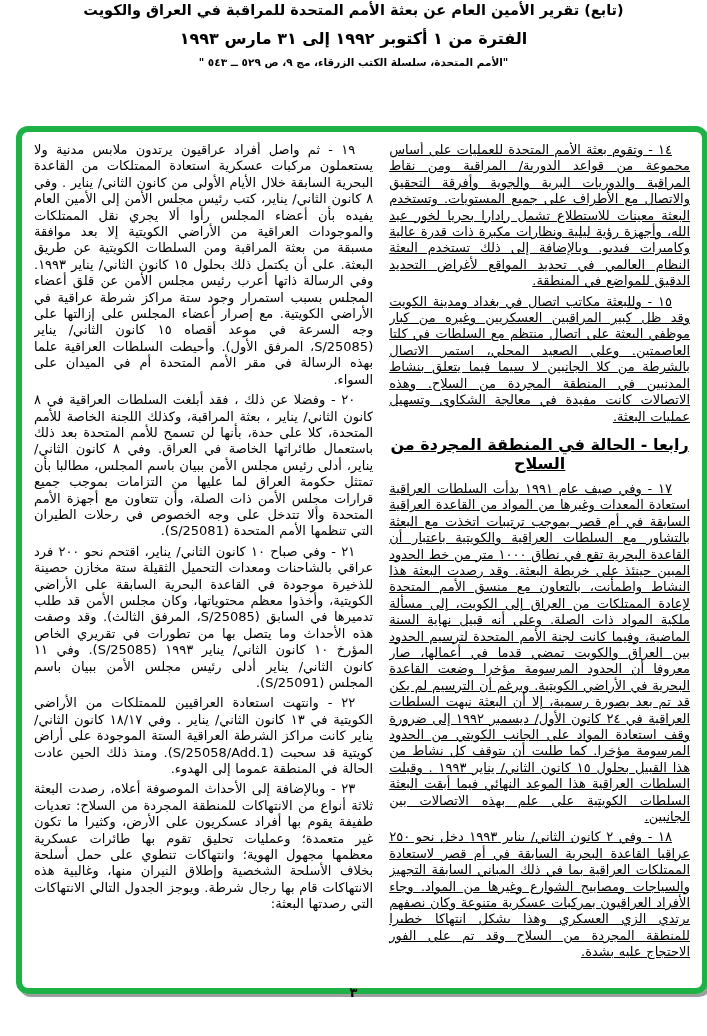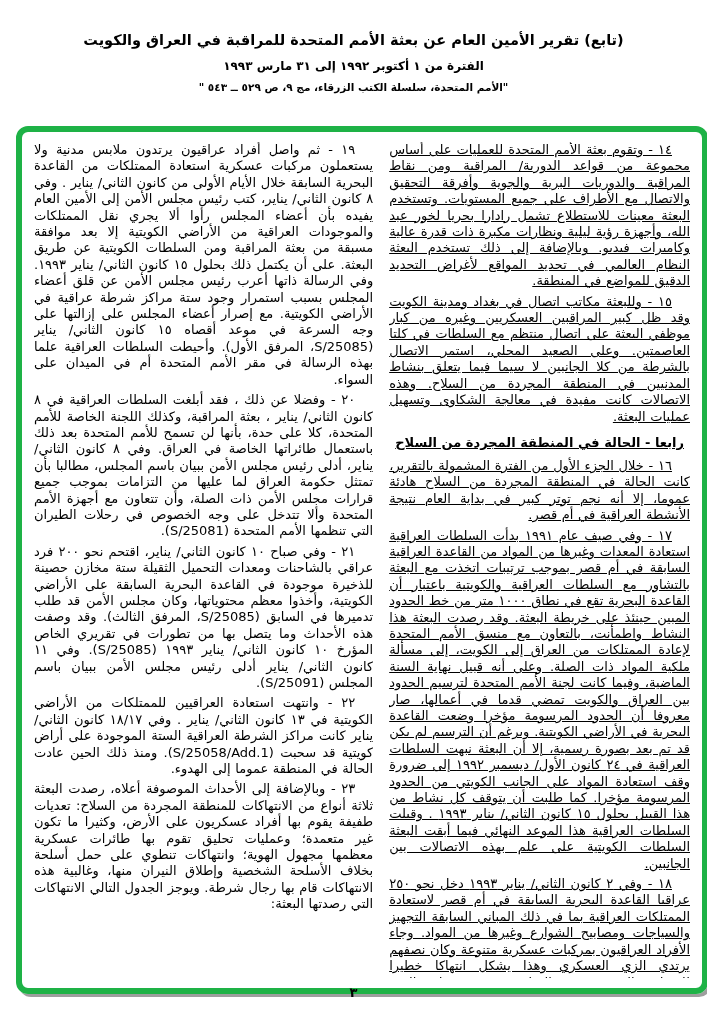--- a/index.html
+++ b/index.html
@@ -11,30 +11,29 @@
     position: relative;
     width: 707px;
     height: 1036px;
     background: #ffffff;
     font-family: "DejaVu Sans", sans-serif;
     color: #000000;
     overflow: hidden;
     direction: rtl;
   }
   .doc-header {
-    padding-top: 30px;
     text-align: center;
   }
   .doc-header .h1 {
     font-size: 14.5px;
     font-weight: bold;
     line-height: 1.5;
   }
   .doc-header .h2 {
-    font-size: 12px;
+    font-size: 16px;
     font-weight: bold;
     margin-top: 7px;
   }
   .doc-header .h3 {
     font-size: 10.5px;
     font-weight: bold;
     margin-top: 8px;
   }
   .green-box {
     position: absolute;
@@ -63,21 +62,21 @@
   .col-first  { flex-basis: 47%; text-decoration: underline; }
   .col-second { flex-basis: 53%; }
   .para {
     font-size: 13px;
     line-height: 16.4px;
     margin: 0 0 4px 0;
     text-indent: 18px;
     word-spacing: 0.5px;
   }
   .section-heading {
-    font-size: 13px;
+    font-size: 16px;
     font-weight: bold;
     text-align: center;
     margin: 10px 0 8px 0;
   }
   .page-number {
     position: absolute;
     top: 985px;
     left: 0;
     width: 100%;
     text-align: center;
@@ -96,21 +95,20 @@
     <div class="h3">"الأمم المتحدة، سلسلة الكتب الزرقاء، مج ٩، ص ٥٢٩ ــ ٥٤٣ "</div>
   </header>
 
   <div class="green-box">
     <div class="columns">
 
       <div class="col col-first">
         <p class="para">١٤ - وتقوم بعثة الأمم المتحدة للعمليات على أساس مجموعة من قواعد الدورية/ المراقبة ومن نقاط المراقبة والدوريات البرية والجوية وأفرقة التحقيق والاتصال مع الأطراف على جميع المستويات. وتستخدم البعثة معينات للاستطلاع تشمل رادارا بحريا لخور عبد الله، وأجهزة رؤية ليلية ونظارات مكبرة ذات قدرة عالية وكاميرات فيديو. وبالإضافة إلى ذلك تستخدم البعثة النظام العالمي في تحديد المواقع لأغراض التحديد الدقيق للمواضع في المنطقة.</p>
         <p class="para">١٥ - وللبعثة مكاتب اتصال في بغداد ومدينة الكويت وقد ظل كبير المراقبين العسكريين وغيره من كبار موظفي البعثة على اتصال منتظم مع السلطات في كلتا العاصمتين. وعلى الصعيد المحلي، استمر الاتصال بالشرطة من كلا الجانبين لا سيما فيما يتعلق بنشاط المدنيين في المنطقة المجردة من السلاح. وهذه الاتصالات كانت مفيدة في معالجة الشكاوى وتسهيل عمليات البعثة.</p>
         <h3 class="section-heading">رابعا -  الحالة في المنطقة المجردة من السلاح</h3>
-        <p class="para">١٦ - خلال الجزء الأول من الفترة المشمولة بالتقرير، كانت الحالة في المنطقة المجردة من السلاح هادئة عموما، إلا أنه نجم توتر كبير في بداية العام نتيجة الأنشطة العراقية في أم قصر.</p>
         <p class="para">١٧ - وفي صيف عام ١٩٩١ بدأت السلطات العراقية استعادة المعدات وغيرها من المواد من القاعدة العراقية السابقة في أم قصر بموجب ترتيبات اتخذت مع البعثة بالتشاور مع السلطات العراقية والكويتية باعتبار أن القاعدة البحرية تقع في نطاق ١٠٠٠ متر من خط الحدود المبين حينئذ على خريطة البعثة. وقد رصدت البعثة هذا النشاط واطمأنت، بالتعاون مع منسق الأمم المتحدة لإعادة الممتلكات من العراق إلى الكويت، إلى مسألة ملكية المواد ذات الصلة. وعلى أنه قبيل نهاية السنة الماضية، وفيما كانت لجنة الأمم المتحدة لترسيم الحدود بين العراق والكويت تمضي قدما في أعمالها، صار معروفا أن الحدود المرسومة مؤخرا وضعت القاعدة البحرية في الأراضي الكويتية. وبرغم أن الترسيم لم يكن قد تم بعد بصورة رسمية، إلا أن البعثة نبهت السلطات العراقية في ٢٤ كانون الأول/ ديسمبر ١٩٩٢ إلى ضرورة وقف استعادة المواد على الجانب الكويتي من الحدود المرسومة مؤخرا. كما طلبت أن يتوقف كل نشاط من هذا القبيل بحلول ١٥ كانون الثاني/ يناير ١٩٩٣ . وقبلت السلطات العراقية هذا الموعد النهائي فيما أبقت البعثة السلطات الكويتية على علم بهذه الاتصالات بين الجانبين.</p>
         <p class="para">١٨ -  وفي ٢ كانون الثاني/ يناير ١٩٩٣ دخل نحو ٢٥٠ عراقيا القاعدة البحرية السابقة في أم قصر لاستعادة الممتلكات العراقية بما في ذلك المباني السابقة التجهيز والسياجات ومصابيح الشوارع وغيرها من المواد. وجاء الأفراد العراقيون بمركبات عسكرية متنوعة وكان نصفهم يرتدي الزي العسكري وهذا يشكل انتهاكا خطيرا للمنطقة المجردة من السلاح وقد تم على الفور الاحتجاج عليه بشدة.</p>
       </div>
 
       <div class="col col-second">
         <p class="para">١٩ -  ثم واصل أفراد عراقيون يرتدون ملابس مدنية ولا يستعملون مركبات عسكرية استعادة الممتلكات من القاعدة البحرية السابقة خلال الأيام الأولى من كانون الثاني/ يناير . وفي ٨ كانون الثاني/ يناير، كتب رئيس مجلس الأمن إلى الأمين العام يفيده بأن أعضاء المجلس رأوا ألا يجري نقل الممتلكات والموجودات العراقية من الأراضي الكويتية إلا بعد موافقة مسبقة من بعثة المراقبة ومن السلطات الكويتية عن طريق البعثة. على أن يكتمل ذلك بحلول ١٥ كانون الثاني/ يناير ١٩٩٣. وفي الرسالة ذاتها أعرب رئيس مجلس الأمن عن قلق أعضاء المجلس بسبب استمرار وجود ستة مراكز شرطة عراقية في الأراضي الكويتية. مع إصرار أعضاء المجلس على إزالتها على وجه السرعة في موعد أقصاه ١٥ كانون الثاني/ يناير (S/25085، المرفق الأول). وأحيطت السلطات العراقية علما بهذه الرسالة في مقر الأمم المتحدة أم في الميدان على السواء.</p>
         <p class="para">٢٠ - وفضلا عن ذلك ، فقد أبلغت السلطات العراقية في ٨ كانون الثاني/ يناير ، بعثة المراقبة، وكذلك اللجنة الخاصة للأمم المتحدة، كلا على حدة، بأنها لن تسمح للأمم المتحدة بعد ذلك باستعمال طائراتها الخاصة في العراق. وفي ٨ كانون الثاني/ يناير، أدلى رئيس مجلس الأمن ببيان باسم المجلس، مطالبا بأن تمتثل حكومة العراق لما عليها من التزامات بموجب جميع قرارات مجلس الأمن ذات الصلة، وأن تتعاون مع أجهزة الأمم المتحدة وألا تتدخل على وجه الخصوص في رحلات الطيران التي تنظمها الأمم المتحدة (S/25081).</p>
         <p class="para">٢١ - وفي صباح ١٠ كانون الثاني/ يناير، اقتحم نحو ٢٠٠ فرد عراقي بالشاحنات ومعدات التحميل الثقيلة ستة مخازن حصينة للذخيرة موجودة في القاعدة البحرية السابقة على الأراضي الكويتية، وأخذوا معظم محتوياتها، وكان مجلس الأمن قد طلب تدميرها في السابق (S/25085، المرفق الثالث). وقد وصفت هذه الأحداث وما يتصل بها من تطورات في تقريري الخاص المؤرخ ١٠ كانون الثاني/ يناير ١٩٩٣ (S/25085). وفي ١١ كانون الثاني/ يناير أدلى رئيس مجلس الأمن ببيان باسم المجلس (S/25091).</p>
         <p class="para">٢٢ - وانتهت استعادة العراقيين للممتلكات من الأراضي الكويتية في ١٣ كانون الثاني/ يناير . وفي ١٨/١٧ كانون الثاني/ يناير كانت مراكز الشرطة العراقية الستة الموجودة على أراض كويتية قد سحبت (S/25058/Add.1). ومنذ ذلك الحين عادت الحالة في المنطقة عموما إلى الهدوء.</p>
         <p class="para">٢٣ - وبالإضافة إلى الأحداث الموصوفة أعلاه، رصدت البعثة ثلاثة أنواع من الانتهاكات للمنطقة المجردة من السلاح: تعديات طفيفة يقوم بها أفراد عسكريون على الأرض، وكثيرا ما تكون غير متعمدة؛ وعمليات تحليق تقوم بها طائرات عسكرية معظمها مجهول الهوية؛ وانتهاكات تنطوي على حمل أسلحة بخلاف الأسلحة الشخصية وإطلاق النيران منها، وغالبية هذه الانتهاكات قام بها رجال شرطة. ويوجز الجدول التالي الانتهاكات التي رصدتها البعثة:</p>

